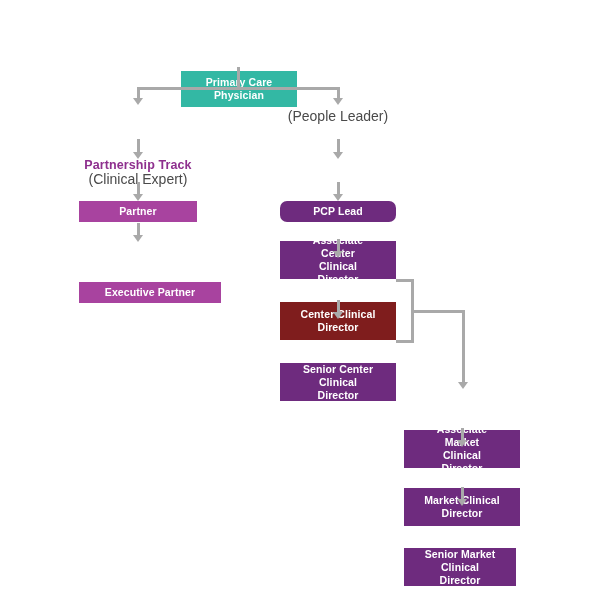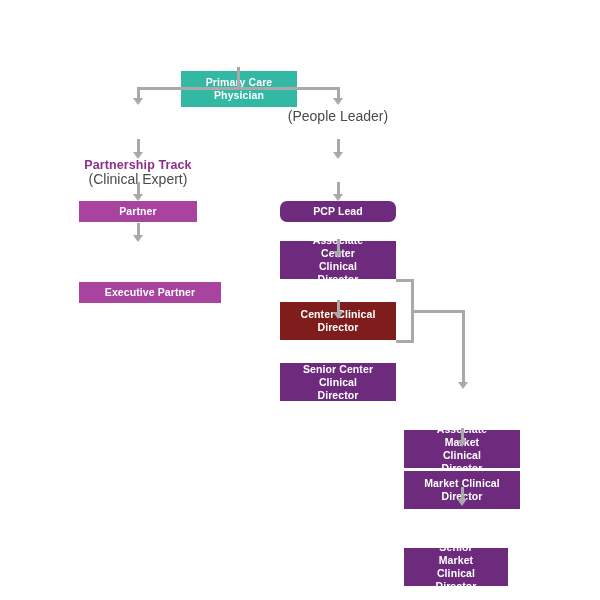--- a/index.html
+++ b/index.html
@@ -154,25 +154,25 @@
   <div class="conn" style="left:462px; top:310px; width:3px; height:73px;"></div>
   <div class="arrow-head" style="left:458px; top:382px;"></div>
 
   <div class="node" style="left:404px; top:390px; width:116px; height:38px; background:#6e2b7e;">
     <span class="node-label">Associate Market
 Clinical Director</span>
   </div>
   <div class="conn" style="left:461px; top:428px; width:3px; height:13px;"></div>
   <div class="arrow-head" style="left:457px; top:440px;"></div>
 
-  <div class="node" style="left:404px; top:431px; width:116px; height:38px; background:#6e2b7e;">
+  <div class="node" style="left:404px; top:448px; width:116px; height:38px; background:#6e2b7e;">
     <span class="node-label">Market Clinical
 Director</span>
   </div>
   <div class="conn" style="left:461px; top:487px; width:3px; height:13px;"></div>
   <div class="arrow-head" style="left:457px; top:499px;"></div>
 
-  <div class="node" style="left:404px; top:508px; width:104px; height:38px; background:#6e2b7e;">
+  <div class="node" style="left:404px; top:508px; width:112px; height:38px; background:#6e2b7e;">
     <span class="node-label">Senior Market
 Clinical Director</span>
   </div>
 
 </div>
 
 </body></html>

